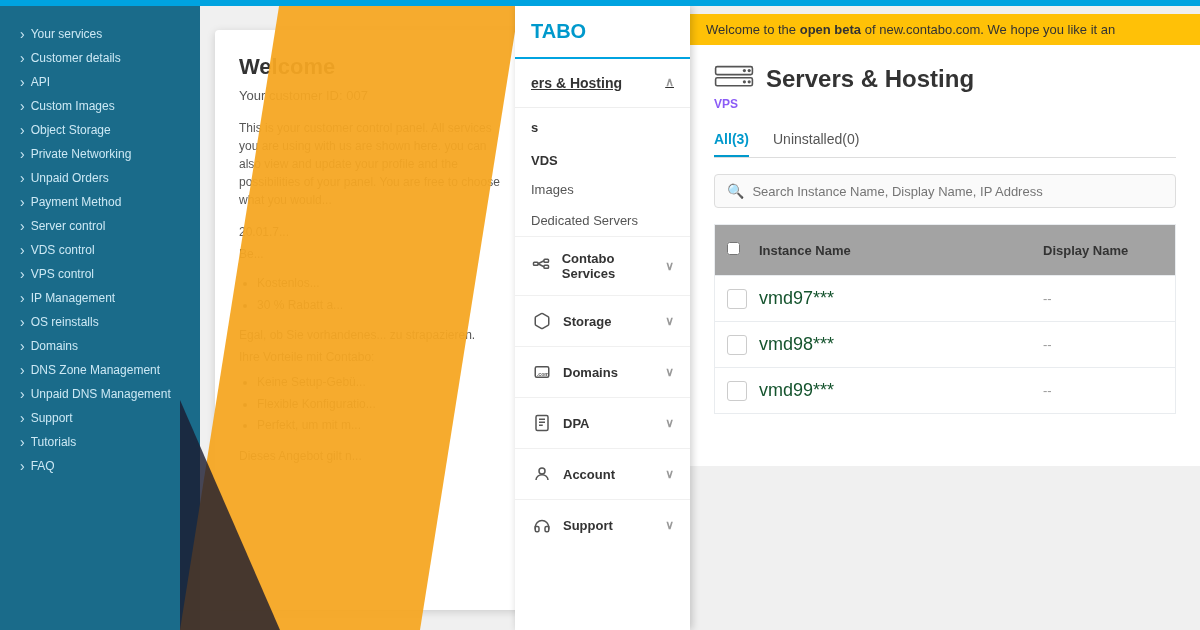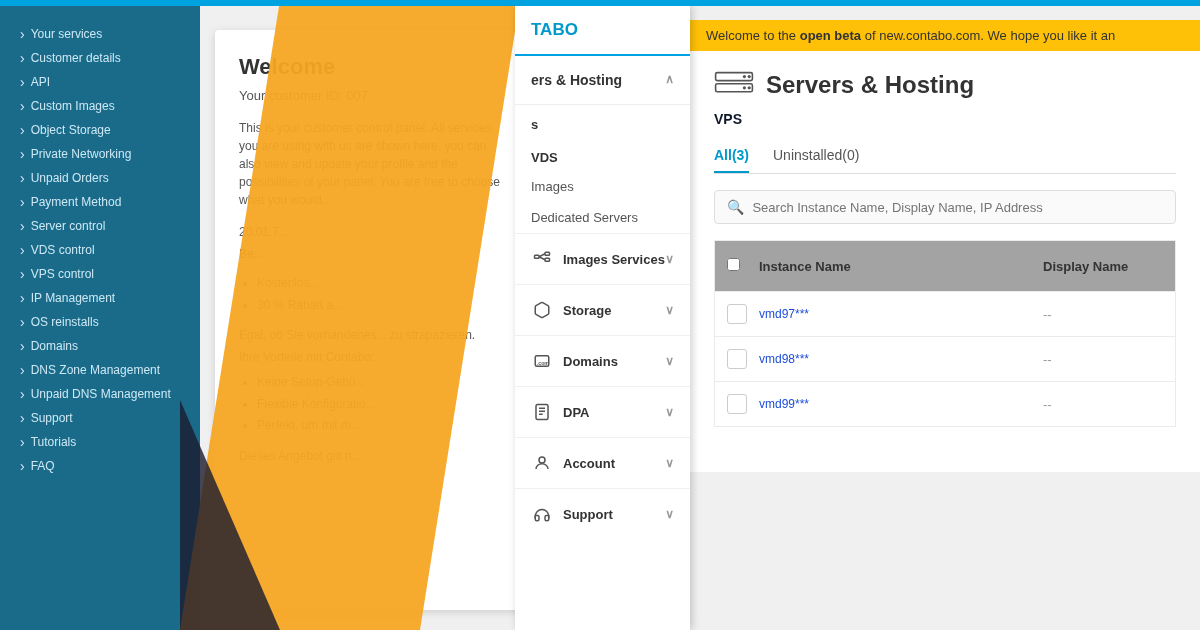--- a/index.html
+++ b/index.html
@@ -142,20 +142,21 @@
     }
 
     .nav-header {
       display: flex;
       justify-content: space-between;
       padding: 16px;
       font-size: 14px;
       font-weight: bold;
       color: #333;
       border-bottom: 1px solid #eee;
+      text-decoration: underline;
     }
 
     .nav-section-title {
       padding: 12px 16px 6px;
       font-size: 13px;
       font-weight: bold;
       color: #333;
     }
 
     .nav-sub-item {
@@ -192,21 +193,21 @@
     }
 
     .chevron {
       font-size: 12px;
       color: #999;
     }
 
     
     .main-content {
       position: absolute;
-      top: 20px;
+      top: 14px;
       left: 690px;
       width: 510px;
       height: 452px;
       background: #f8f9fa;
       z-index: 5;
       overflow: hidden;
     }
 
     .beta-banner {
       background: #ffc107;
@@ -222,39 +223,39 @@
     .main-inner {
       padding: 20px 24px;
       height: calc(624px - 38px);
       overflow-y: auto;
       background: white;
     }
 
     .page-header {
       display: flex;
       align-items: center;
-      margin-bottom: 12px;
+      margin-bottom: 4px;
     }
 
     .server-icon {
       width: 40px;
       height: 28px;
       margin-right: 12px;
     }
 
     .page-title {
       font-size: 24px;
       font-weight: bold;
       color: #333;
     }
 
     .section-label {
-      font-size: 14px;
-      font-weight: bold;
-      color: #0f172a;
+      font-size: 12px;
+      font-weight: bold;
+      color: #8b5cf6;
       margin-bottom: 12px;
     }
 
     .tabs {
       display: flex;
       gap: 24px;
       margin-bottom: 16px;
       border-bottom: 1px solid #ddd;
     }
 
@@ -341,40 +342,40 @@
     .row-checkbox {
       width: 20px;
       height: 20px;
       margin-right: 12px;
       border: 1px solid #ccc;
       border-radius: 3px;
       flex-shrink: 0;
     }
 
     .row-instance-name {
-      font-size: 12px;
-      color: #1d4ed8;
+      font-size: 18px;
+      color: #14532d;
       flex: 1;
     }
 
     .row-display-name {
       font-size: 13px;
       color: #999;
       width: 120px;
     }
 
     
     .logo-area {
       background: white;
       padding: 14px 16px;
       border-bottom: 2px solid #00a3e0;
     }
 
     .logo-text {
-      font-size: 17px;
+      font-size: 20px;
       font-weight: bold;
       color: #0099cc;
     }
   </style>
 </head>
 <body>
 
 <div class="top-bar"></div>
 
 <div class="control-panel">
@@ -451,21 +452,21 @@
         <div class="nav-expandable-left">
           <span class="nav-icon">
             <svg width="18" height="18" viewBox="0 0 24 24" fill="none" stroke="#555" stroke-width="2">
               <rect x="2" y="7" width="6" height="4" rx="1"></rect>
               <rect x="16" y="3" width="6" height="4" rx="1"></rect>
               <rect x="16" y="11" width="6" height="4" rx="1"></rect>
               <line x1="8" y1="9" x2="16" y2="5"></line>
               <line x1="8" y1="9" x2="16" y2="13"></line>
             </svg>
           </span>
-          <span>Images Services</span>
+          <span>Contabo Services</span>
         </div>
         <span class="chevron">∨</span>
       </div>
       <div class="nav-expandable">
         <div class="nav-expandable-left">
           <span class="nav-icon">
             <svg width="18" height="18" viewBox="0 0 24 24" fill="none" stroke="#555" stroke-width="2">
               <path d="M21 16V8a2 2 0 0 0-1-1.73l-7-4a2 2 0 0 0-2 0l-7 4A2 2 0 0 0 3 8v8a2 2 0 0 0 1 1.73l7 4a2 2 0 0 0 2 0l7-4A2 2 0 0 0 21 16z"></path>
             </svg>
           </span>

